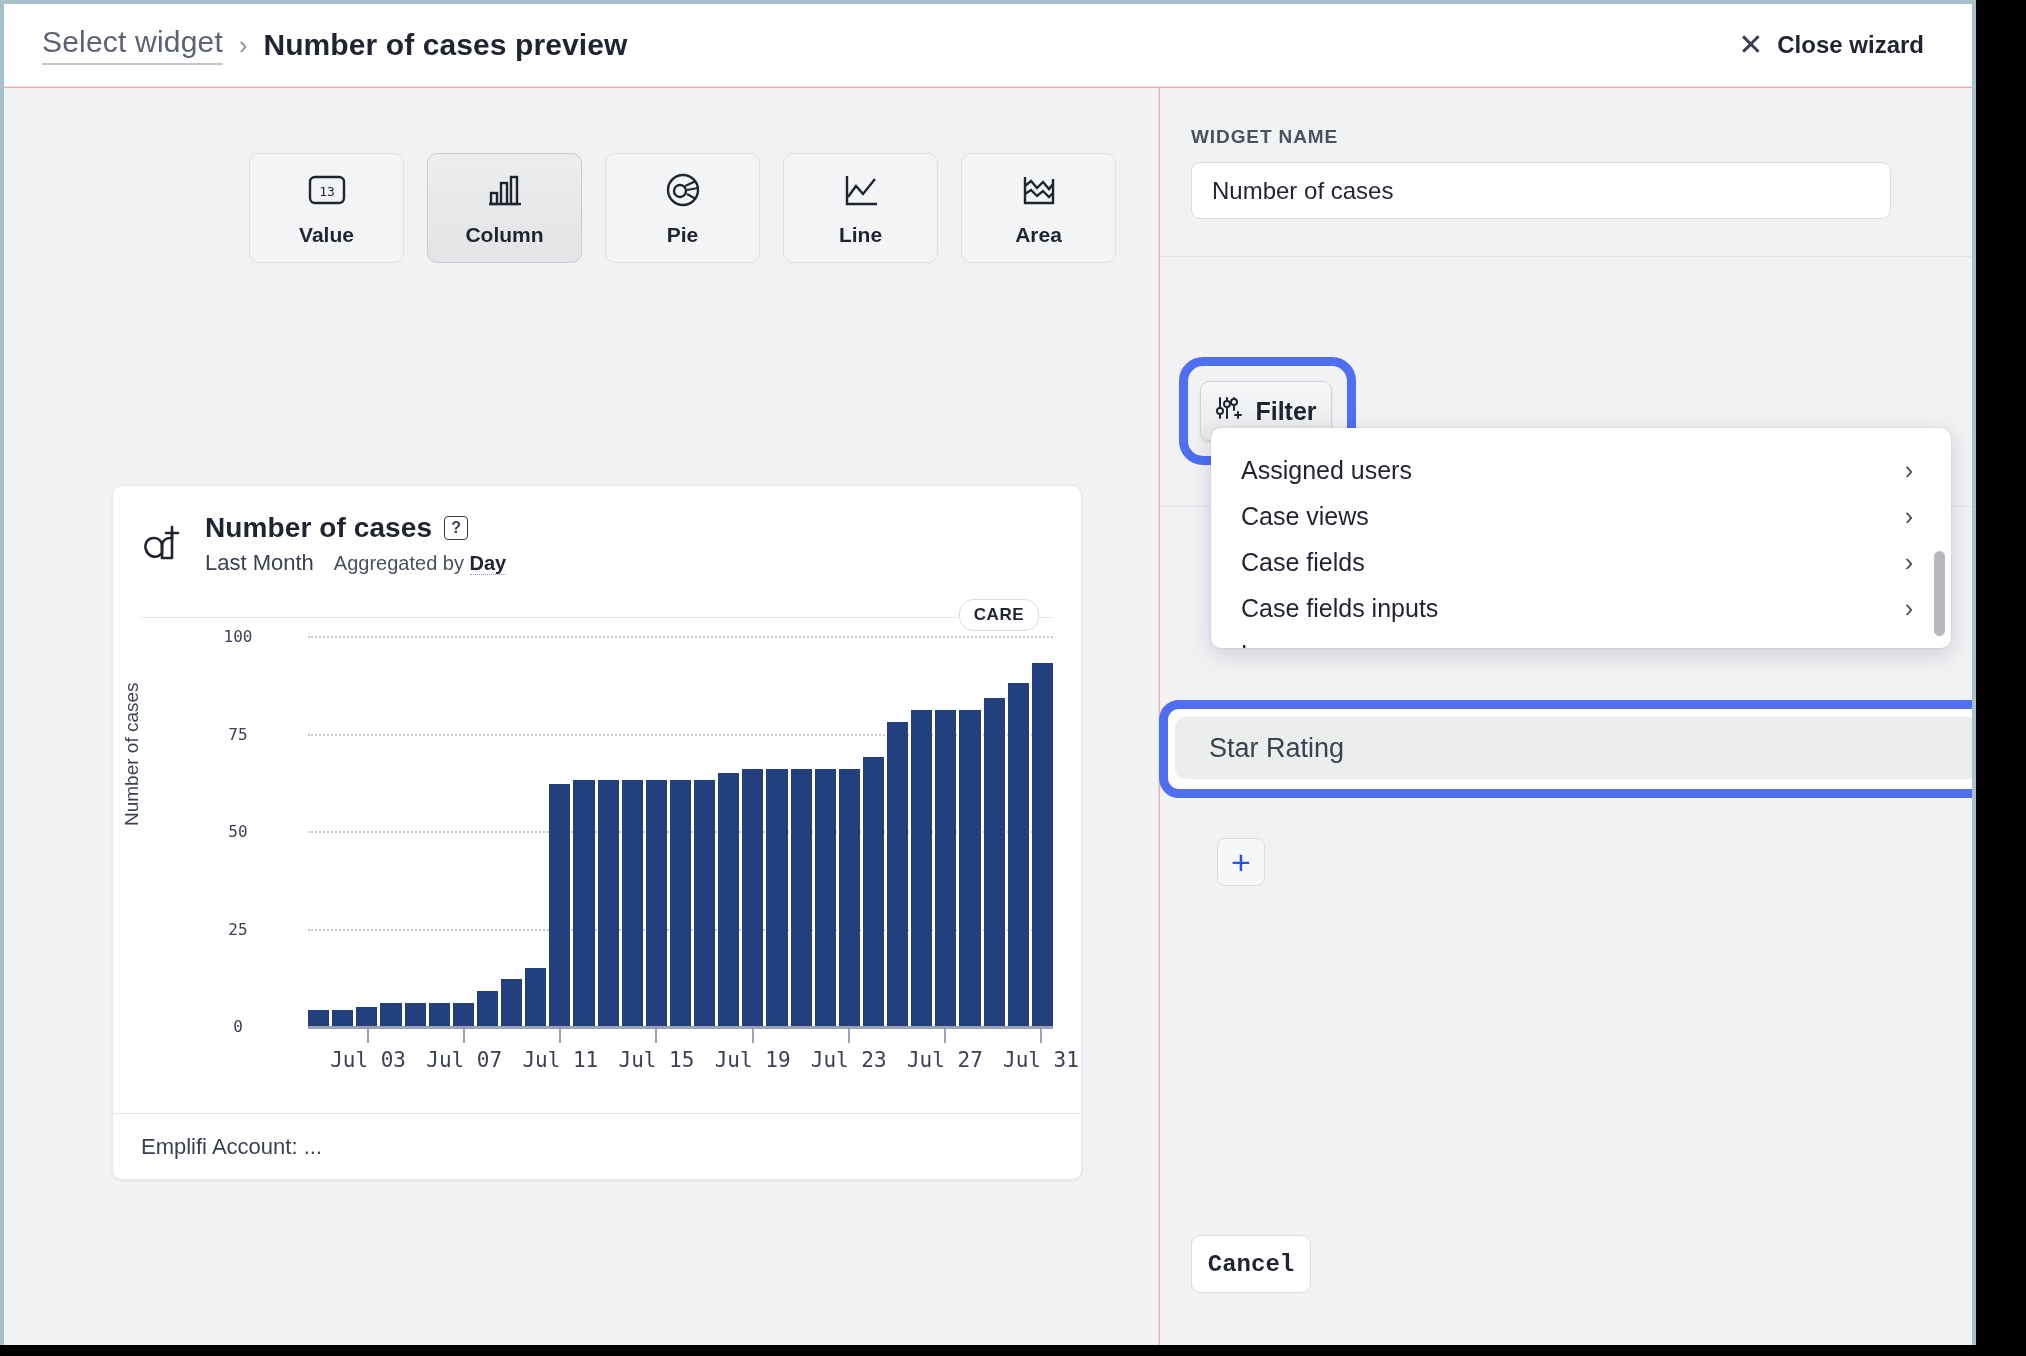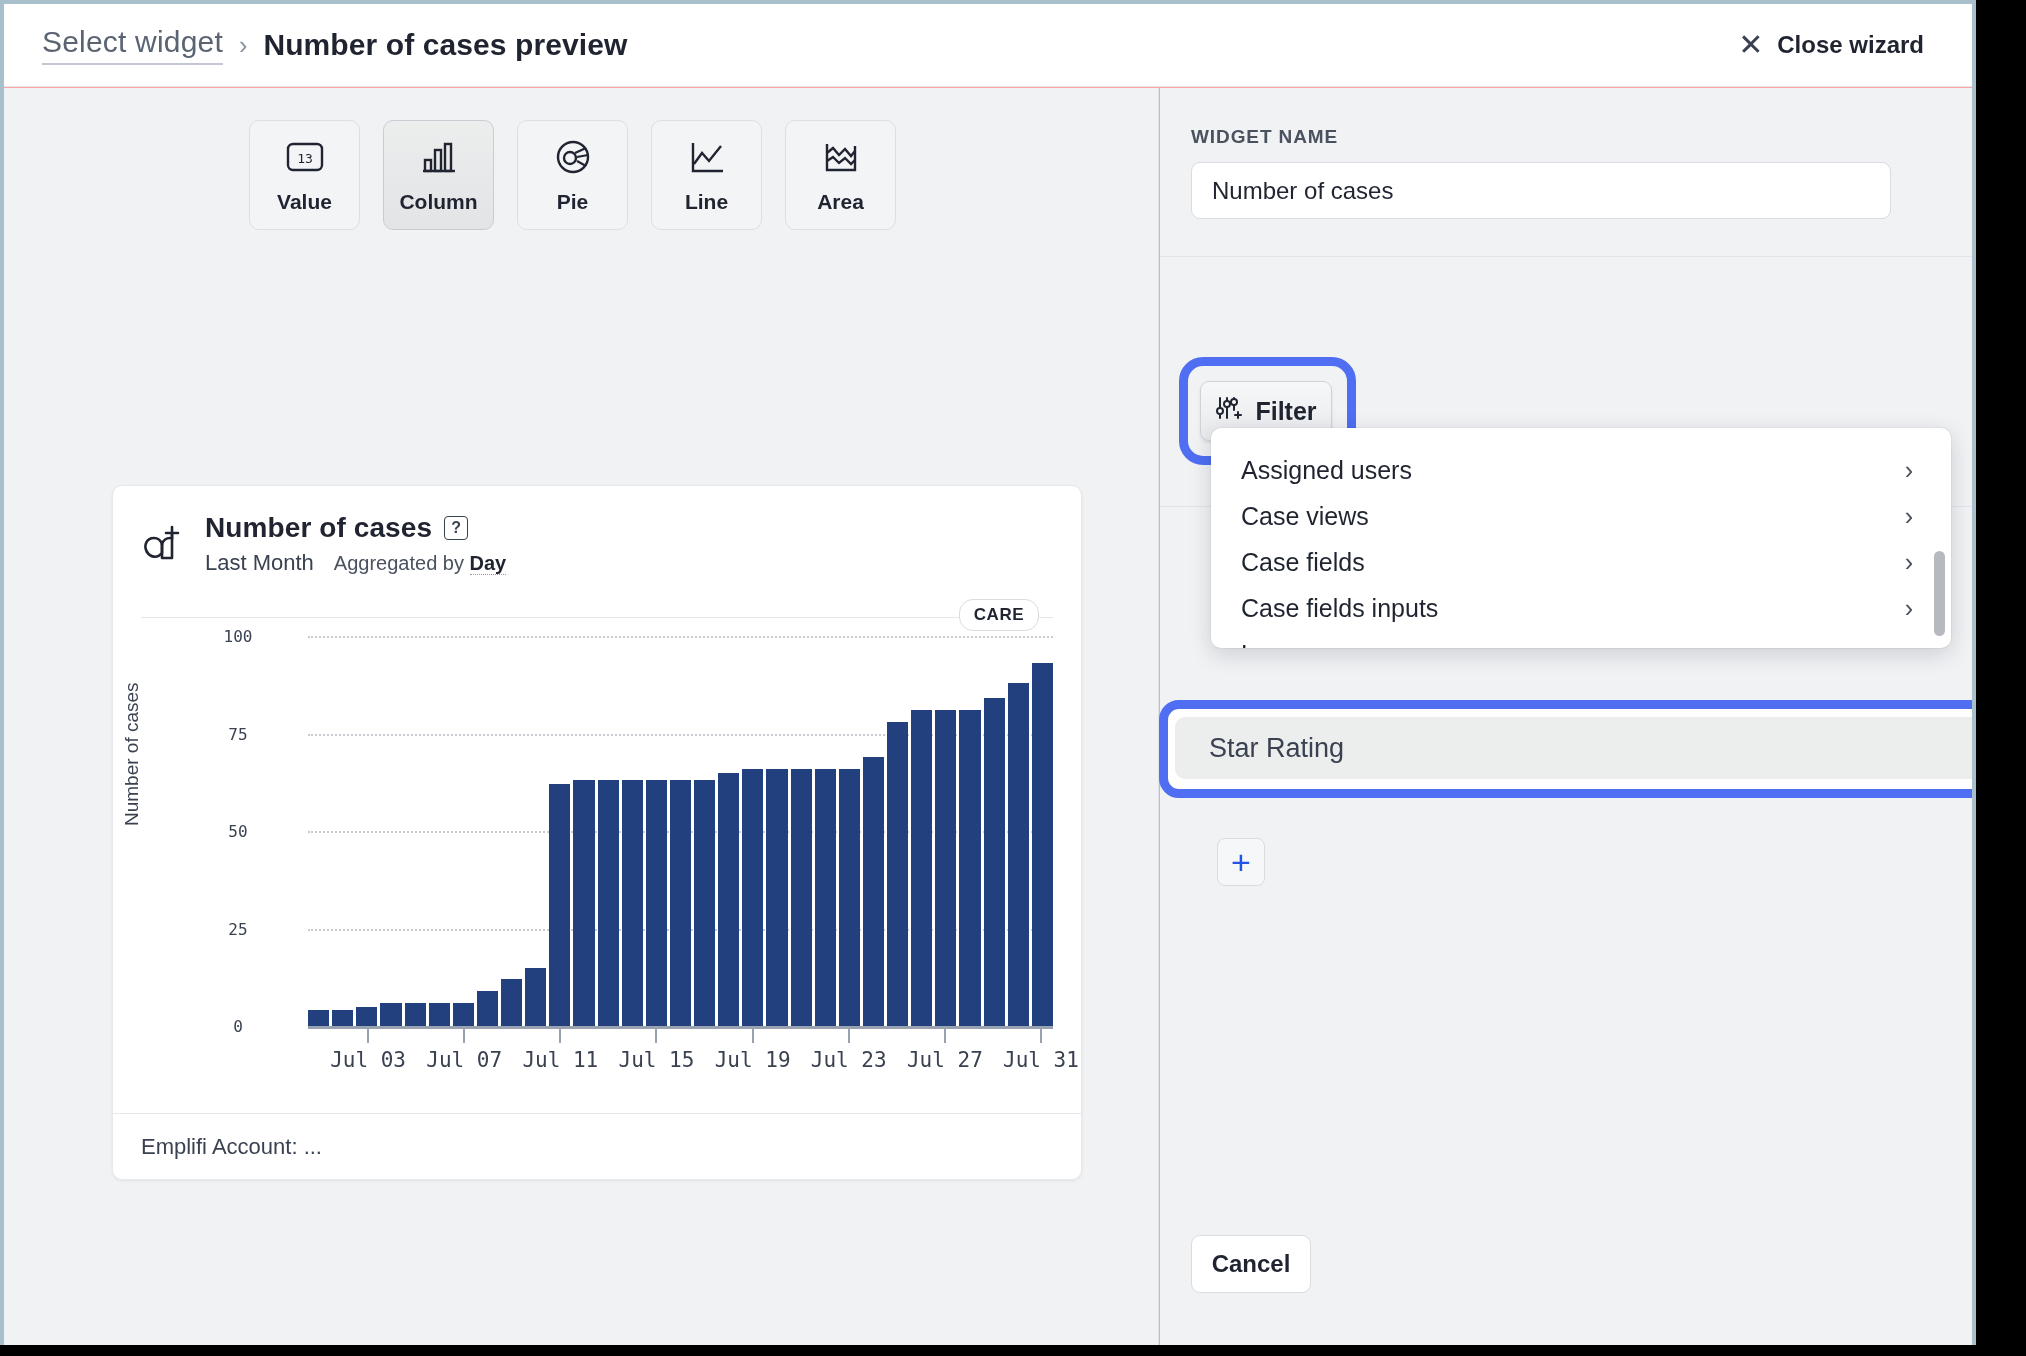--- a/index.html
+++ b/index.html
@@ -44,26 +44,26 @@
   #left-pane {
     position: absolute; left: 0; top: 84px; width: 1155px; bottom: 0;
     background: #f1f2f4;
     border-right: 1px solid #e2e4e9;
   }
   #type-row {
     position: absolute; left: 245px; top: 32px;
     display: flex; gap: 23px;
   }
   .type-btn {
-    width: 111px; height: 110px;
+    width: 155px; height: 110px;
     background: #f3f4f6;
     border: 1px solid #dcdfe4;
     border-radius: 10px;
     display: flex; flex-direction: column; align-items: center; justify-content: center;
-    gap: 12px; cursor: pointer;
+    gap: 12px; cursor: pointer; margin-top: 33px;
   }
   .type-btn.active {
     background: linear-gradient(180deg,#eceded 0%,#e3e4e6 100%);
     border-color: #c9cdd3;
   }
   .type-btn .glyph { height: 42px; display: flex; align-items: center; }
   .type-btn .tlabel { font-size: 21px; font-weight: 700; color: #1f2430; }
 
   
   #chart-card {
@@ -205,21 +205,21 @@
   #add-filter-btn {
     position: absolute; left: 57px; top: 750px; width: 48px; height: 48px;
     background: #f6f7f8; border: 1px solid #d9dce1; border-radius: 8px;
     display: flex; align-items: center; justify-content: center; cursor: pointer;
   }
   #add-filter-btn .plus { color: #2354e6; font-size: 34px; line-height: 1; font-weight: 500; }
   #cancel-btn {
     position: absolute; left: 31px; bottom: 52px; width: 120px; height: 58px;
     background: #fff; border: 1px solid #d9dce1; border-radius: 9px;
     font-size: 24px; font-weight: 700; color: #1f2430; cursor: pointer;
-    font-family: Liberation Sans, sans-serif;
+    font-family: Liberation Mono, monospace;
   }
   #create-btn {
     position: absolute; right: 48px; bottom: 52px; height: 58px; padding: 0 30px;
     background: #2f5bea; border: none; border-radius: 9px;
     font-size: 24px; font-weight: 700; color: #ffffff; cursor: pointer;
     font-family: "Liberation Sans", sans-serif;
   }
 </style>
 </head>
 <body>

